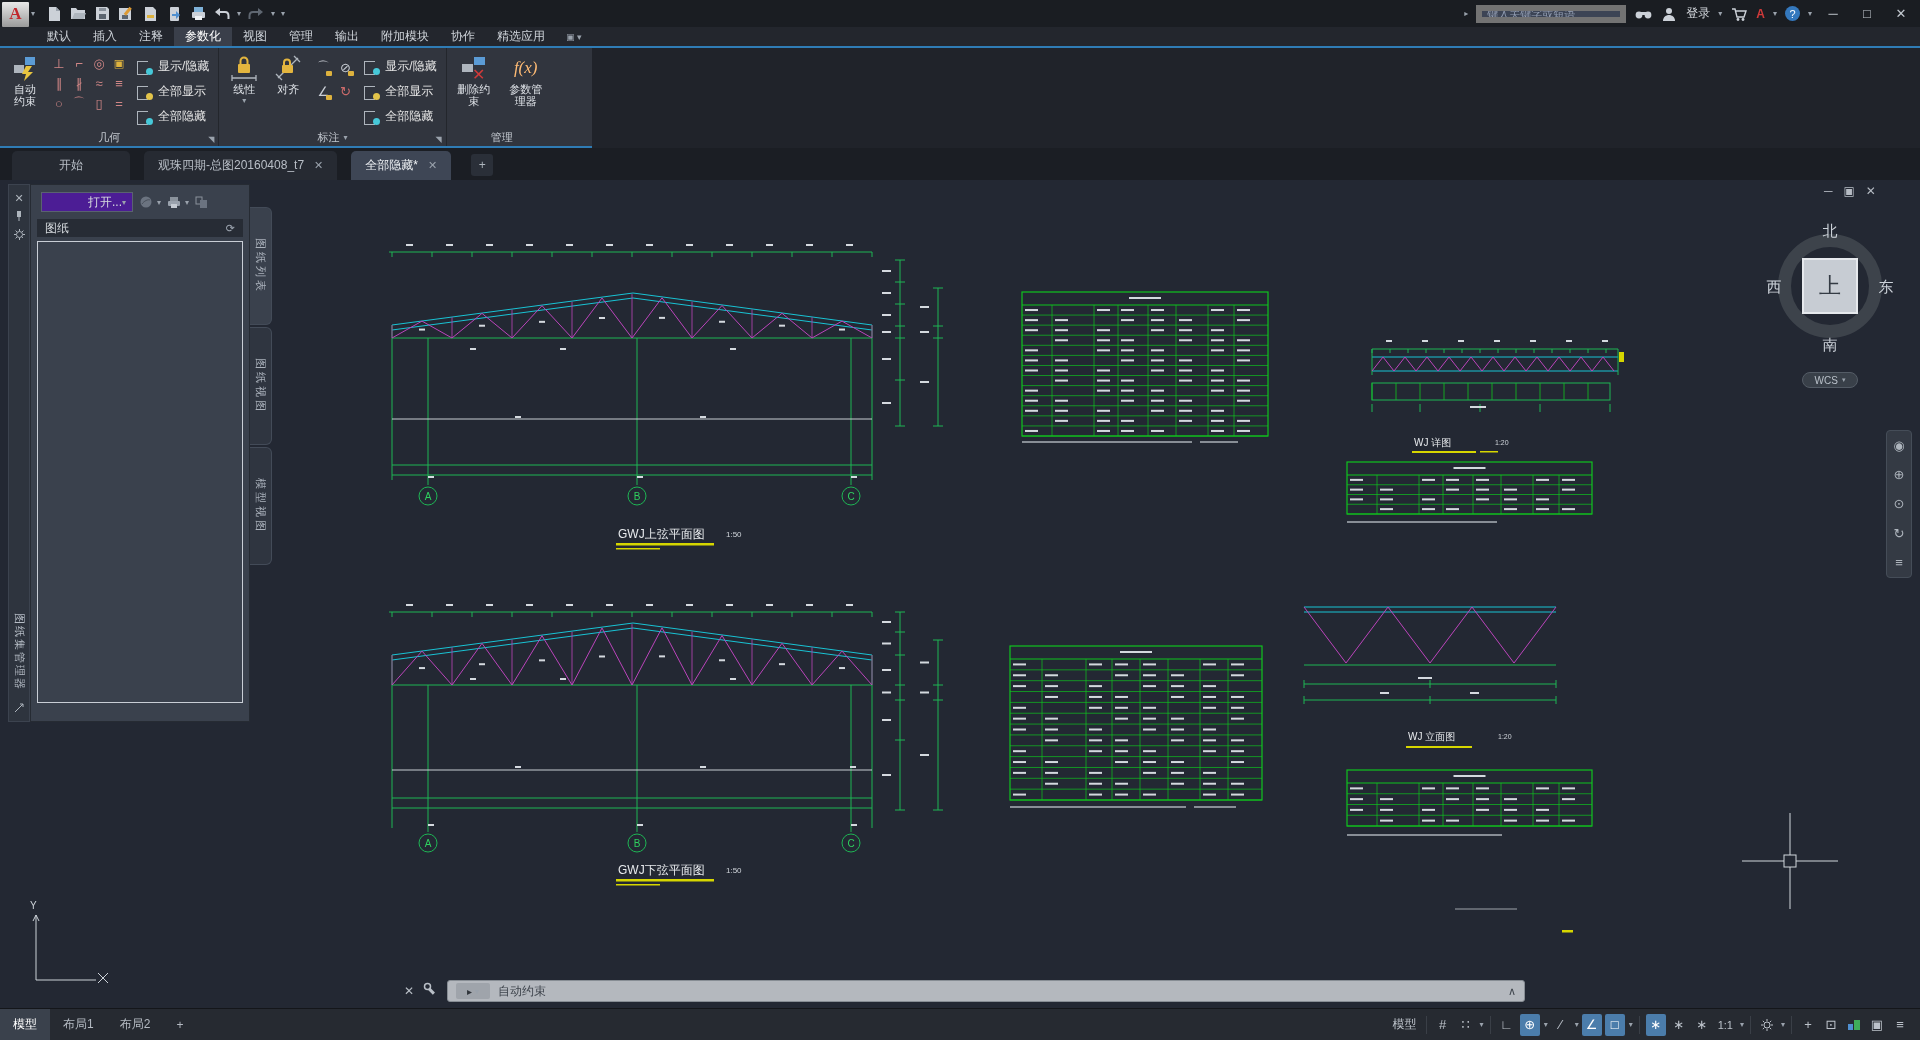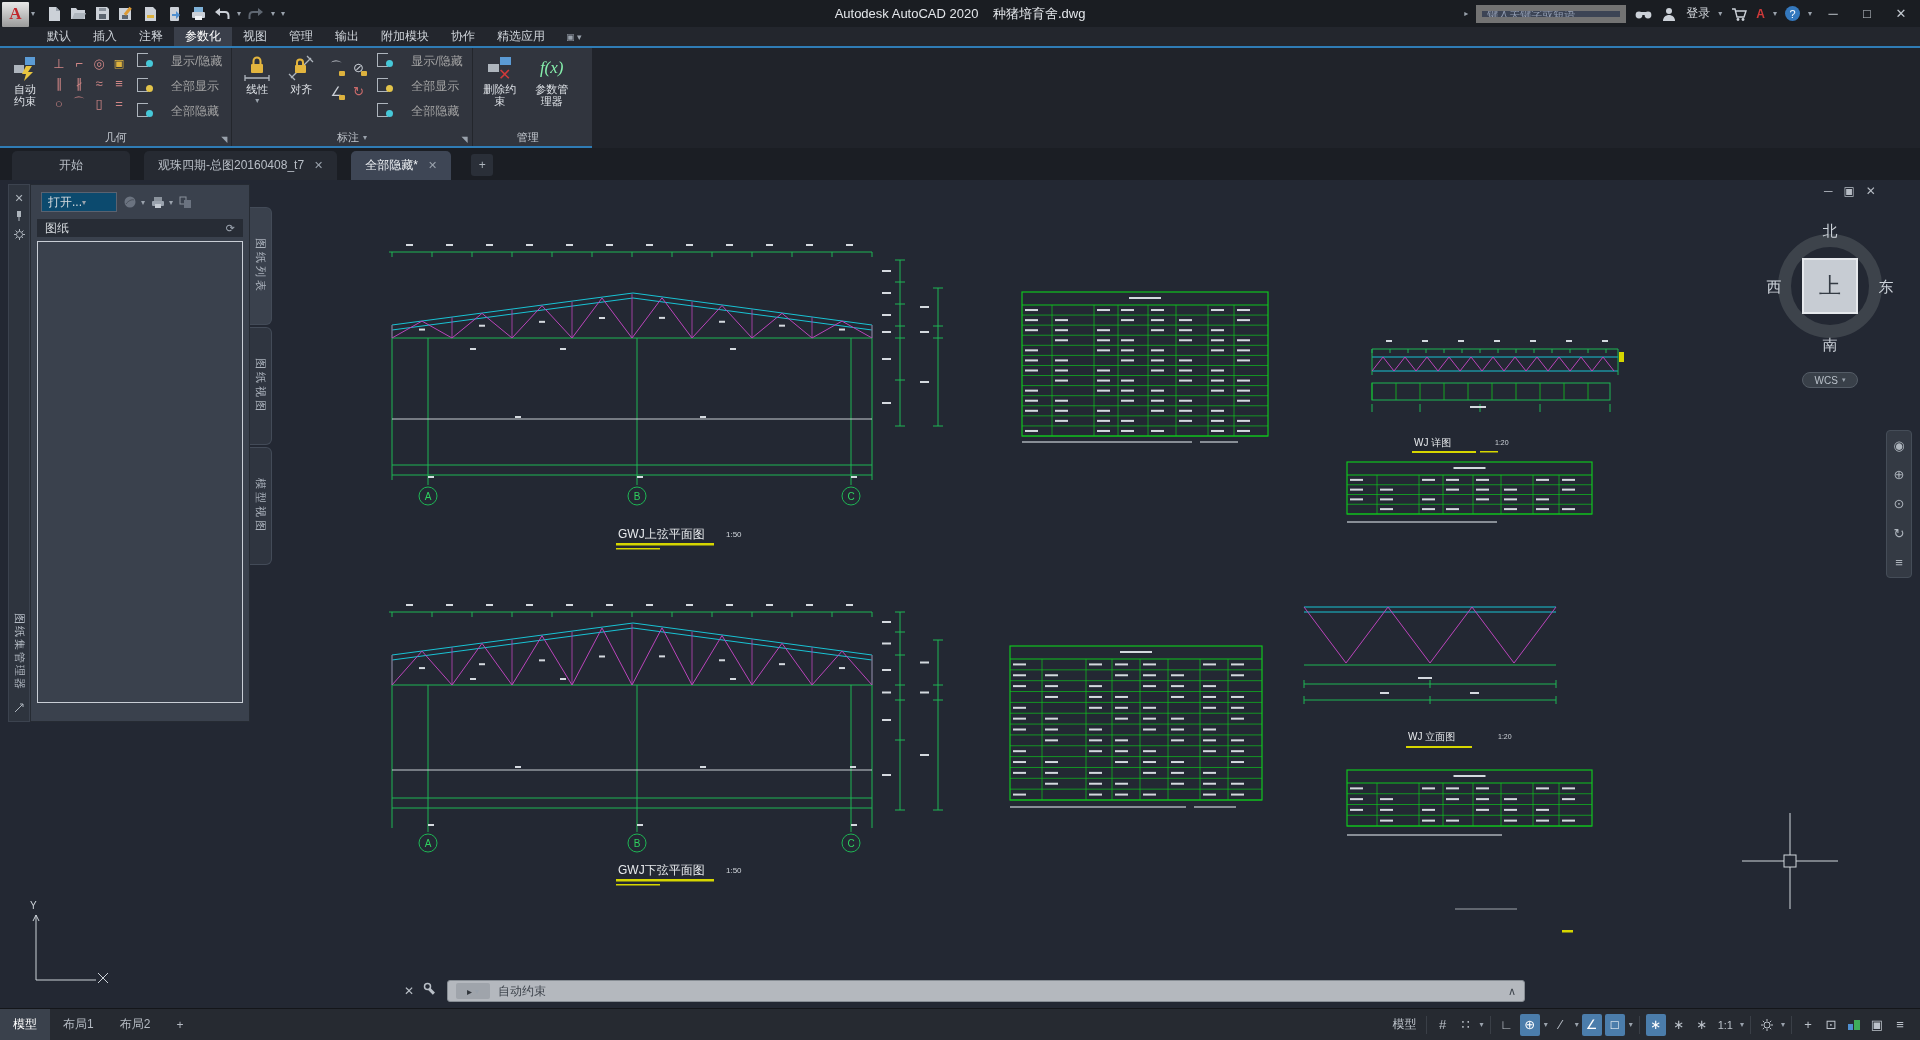--- a/index.html
+++ b/index.html
@@ -31,46 +31,46 @@
 .pc{flex:1;display:flex;align-items:flex-start;padding:3px 5px;gap:4px}
 .pl{height:17px;display:flex;align-items:center;justify-content:center;color:#c3c8cf;font-size:11px;gap:4px;position:relative}
 .pl .corner{position:absolute;right:4px;bottom:2px;font-size:8px;color:#9aa2ac}
 .psep{width:1px;background:#23262c}
 .bigbtn{display:flex;flex-direction:column;align-items:center;width:40px;text-align:center;font-size:11px;line-height:12px;color:#dde1e6;padding-top:2px}
 .bigbtn .bicon{width:28px;height:30px;display:flex;align-items:center;justify-content:center}
 .cgrid{display:grid;grid-template-columns:repeat(4,20px);grid-auto-rows:20px;margin-top:2px}
 .cg{display:flex;align-items:center;justify-content:center;font-size:13px;color:#d08686}
 .cg.lock{color:#ddb23e;font-size:11px}
 .viscol{display:flex;flex-direction:column;justify-content:flex-start;gap:3px;margin-top:2px}
-.visbtn{display:flex;align-items:flex-start;gap:18px;height:22px;color:#a3a3a3;font-size:12px;padding:0 4px}
+.visbtn{display:flex;align-items:flex-end;gap:5px;height:22px;color:#e5e5e5;font-size:12px;padding:0 4px}
 .bracket{width:16px;height:14px;position:relative}
 .bracket:before{content:"";position:absolute;left:0;top:0;width:10px;height:12px;border-left:1px solid #aeb5bd;border-top:1px solid #aeb5bd;border-bottom:1px solid #aeb5bd}
 .bulb{position:absolute;right:0;bottom:0;width:7px;height:7px;border-radius:50%}
 .b-cyan{background:#46c8d8}.b-yel{background:#e3c44a}
 .dgrid{display:grid;grid-template-columns:repeat(2,22px);grid-auto-rows:24px;margin-top:4px}
 .dg{display:flex;align-items:center;justify-content:center;font-size:13px;color:#c9ced5;position:relative}
 .dg i{position:absolute;right:2px;bottom:3px;width:6px;height:5px;background:#ddb23e;border-radius:1px;font-style:normal}
-.fx{font-family:"Liberation Serif","DejaVu Serif",serif;font-style:italic;font-size:17px;color:#86efac}
+.fx{font-family:"Liberation Serif","DejaVu Serif",serif;font-style:italic;font-size:17px;color:#fdba74}
 
 #filetabs{position:absolute;left:0;top:148px;width:1920px;height:32px;background:#1b1e24;display:flex;align-items:flex-end;padding-left:12px;gap:14px}
 .ftab{height:29px;display:flex;align-items:center;gap:10px;padding:0 14px;background:#262a32;color:#b9bfc7;border-radius:5px 5px 0 0;font-size:12px}
 .ftab.active{background:#3e4655;color:#eef1f4}
 .ftab .fx-close{font-size:11px;color:#9aa2ac}
 .fplus{width:22px;height:22px;margin:0 0 4px 6px;background:#2a2f38;border-radius:3px;color:#aeb5bd;display:flex;align-items:center;justify-content:center}
 
 #main{position:absolute;left:0;top:180px;width:1920px;height:828px;background:#232833}
 #cad{position:absolute;left:0;top:0}
 
 #pstrip{position:absolute;left:8px;top:4px;width:22px;height:538px;background:#2e343e;border:1px solid #3c434f;display:flex;flex-direction:column;align-items:center;padding:4px 0}
 #pstrip .sic{height:18px;display:flex;align-items:center;justify-content:center;color:#aeb5bd;font-size:11px}
 .vtext{writing-mode:vertical-rl;text-orientation:sideways;font-size:11px;color:#b6bdc6;letter-spacing:2px}
 #pstrip .vtext{margin-top:auto;margin-bottom:8px}
 #pbody{position:absolute;left:30px;top:4px;width:220px;height:538px;background:#3a414d;border:1px solid #262b33}
 .prow{display:flex;align-items:center;gap:6px;padding:7px 8px 5px 10px}
-.pdrop{width:76px;height:20px;background:#0c4a6e;border:1px solid #5a6270;color:#d6dade;display:flex;align-items:center;justify-content:flex-start;padding:0 6px;font-size:12px}
+.pdrop{width:92px;height:20px;background:#4c1d95;border:1px solid #5a6270;color:#d6dade;display:flex;align-items:center;justify-content:flex-end;padding:0 6px;font-size:12px}
 .pico{display:flex;align-items:center;gap:2px;color:#9aa2ad}
 .phdr{height:18px;background:#272c35;margin:2px 6px 0 6px;display:flex;align-items:center;padding:0 8px;color:#d6dade;font-size:12px}
 .phdr .ref{margin-left:auto;font-size:11px;color:#9aa2ad}
 .plist{margin:4px 6px;height:462px;border:1px solid #c9ced6}
 #ptabs{position:absolute;left:250px;top:27px;display:flex;flex-direction:column;gap:2px}
 .ptab{width:22px;height:118px;background:#2f3540;border:1px solid #434b58;border-left:none;border-radius:0 6px 6px 0;display:flex;align-items:center;justify-content:center}
 .ptab.active{background:#3a414d}
 .ptab .vtext{letter-spacing:3px;color:#aab1bb}
 
 #vcube{position:absolute;left:1762px;top:20px;width:136px;height:200px}
@@ -163,24 +163,20 @@
         </span>
       <span class="mini">▾</span>
       <span class="qicon">
           <svg width="16" height="14">
             <path d="M12 5H5C2.5 5 1.5 7 1.5 9v3" stroke="#5f6771" stroke-width="2" fill="none"></path>
             <polygon points="10,1 10,9 15,5" fill="#5f6771"></polygon>
           </svg>
         </span>
       <span class="mini">▾</span>
       <span class="mini">▾</span>
-    </div>
-    <div class="apptitle">
-      <span>Autodesk AutoCAD 2020</span>&nbsp;&nbsp;&nbsp;
-      <span>种猪培育舍.dwg</span>
     </div>
     <div class="tright">
       <span class="mini">▸</span>
       <input class="searchbox" readonly="" placeholder="键入关键字或短语" style="">
       <span class="qicon">
           <svg width="17" height="13">
             <circle cx="4" cy="8" r="3.4" fill="#ccd1d8"></circle>
             <circle cx="13" cy="8" r="3.4" fill="#ccd1d8"></circle>
             <rect x="6" y="5" width="5" height="3" fill="#ccd1d8"></rect>
           </svg>

